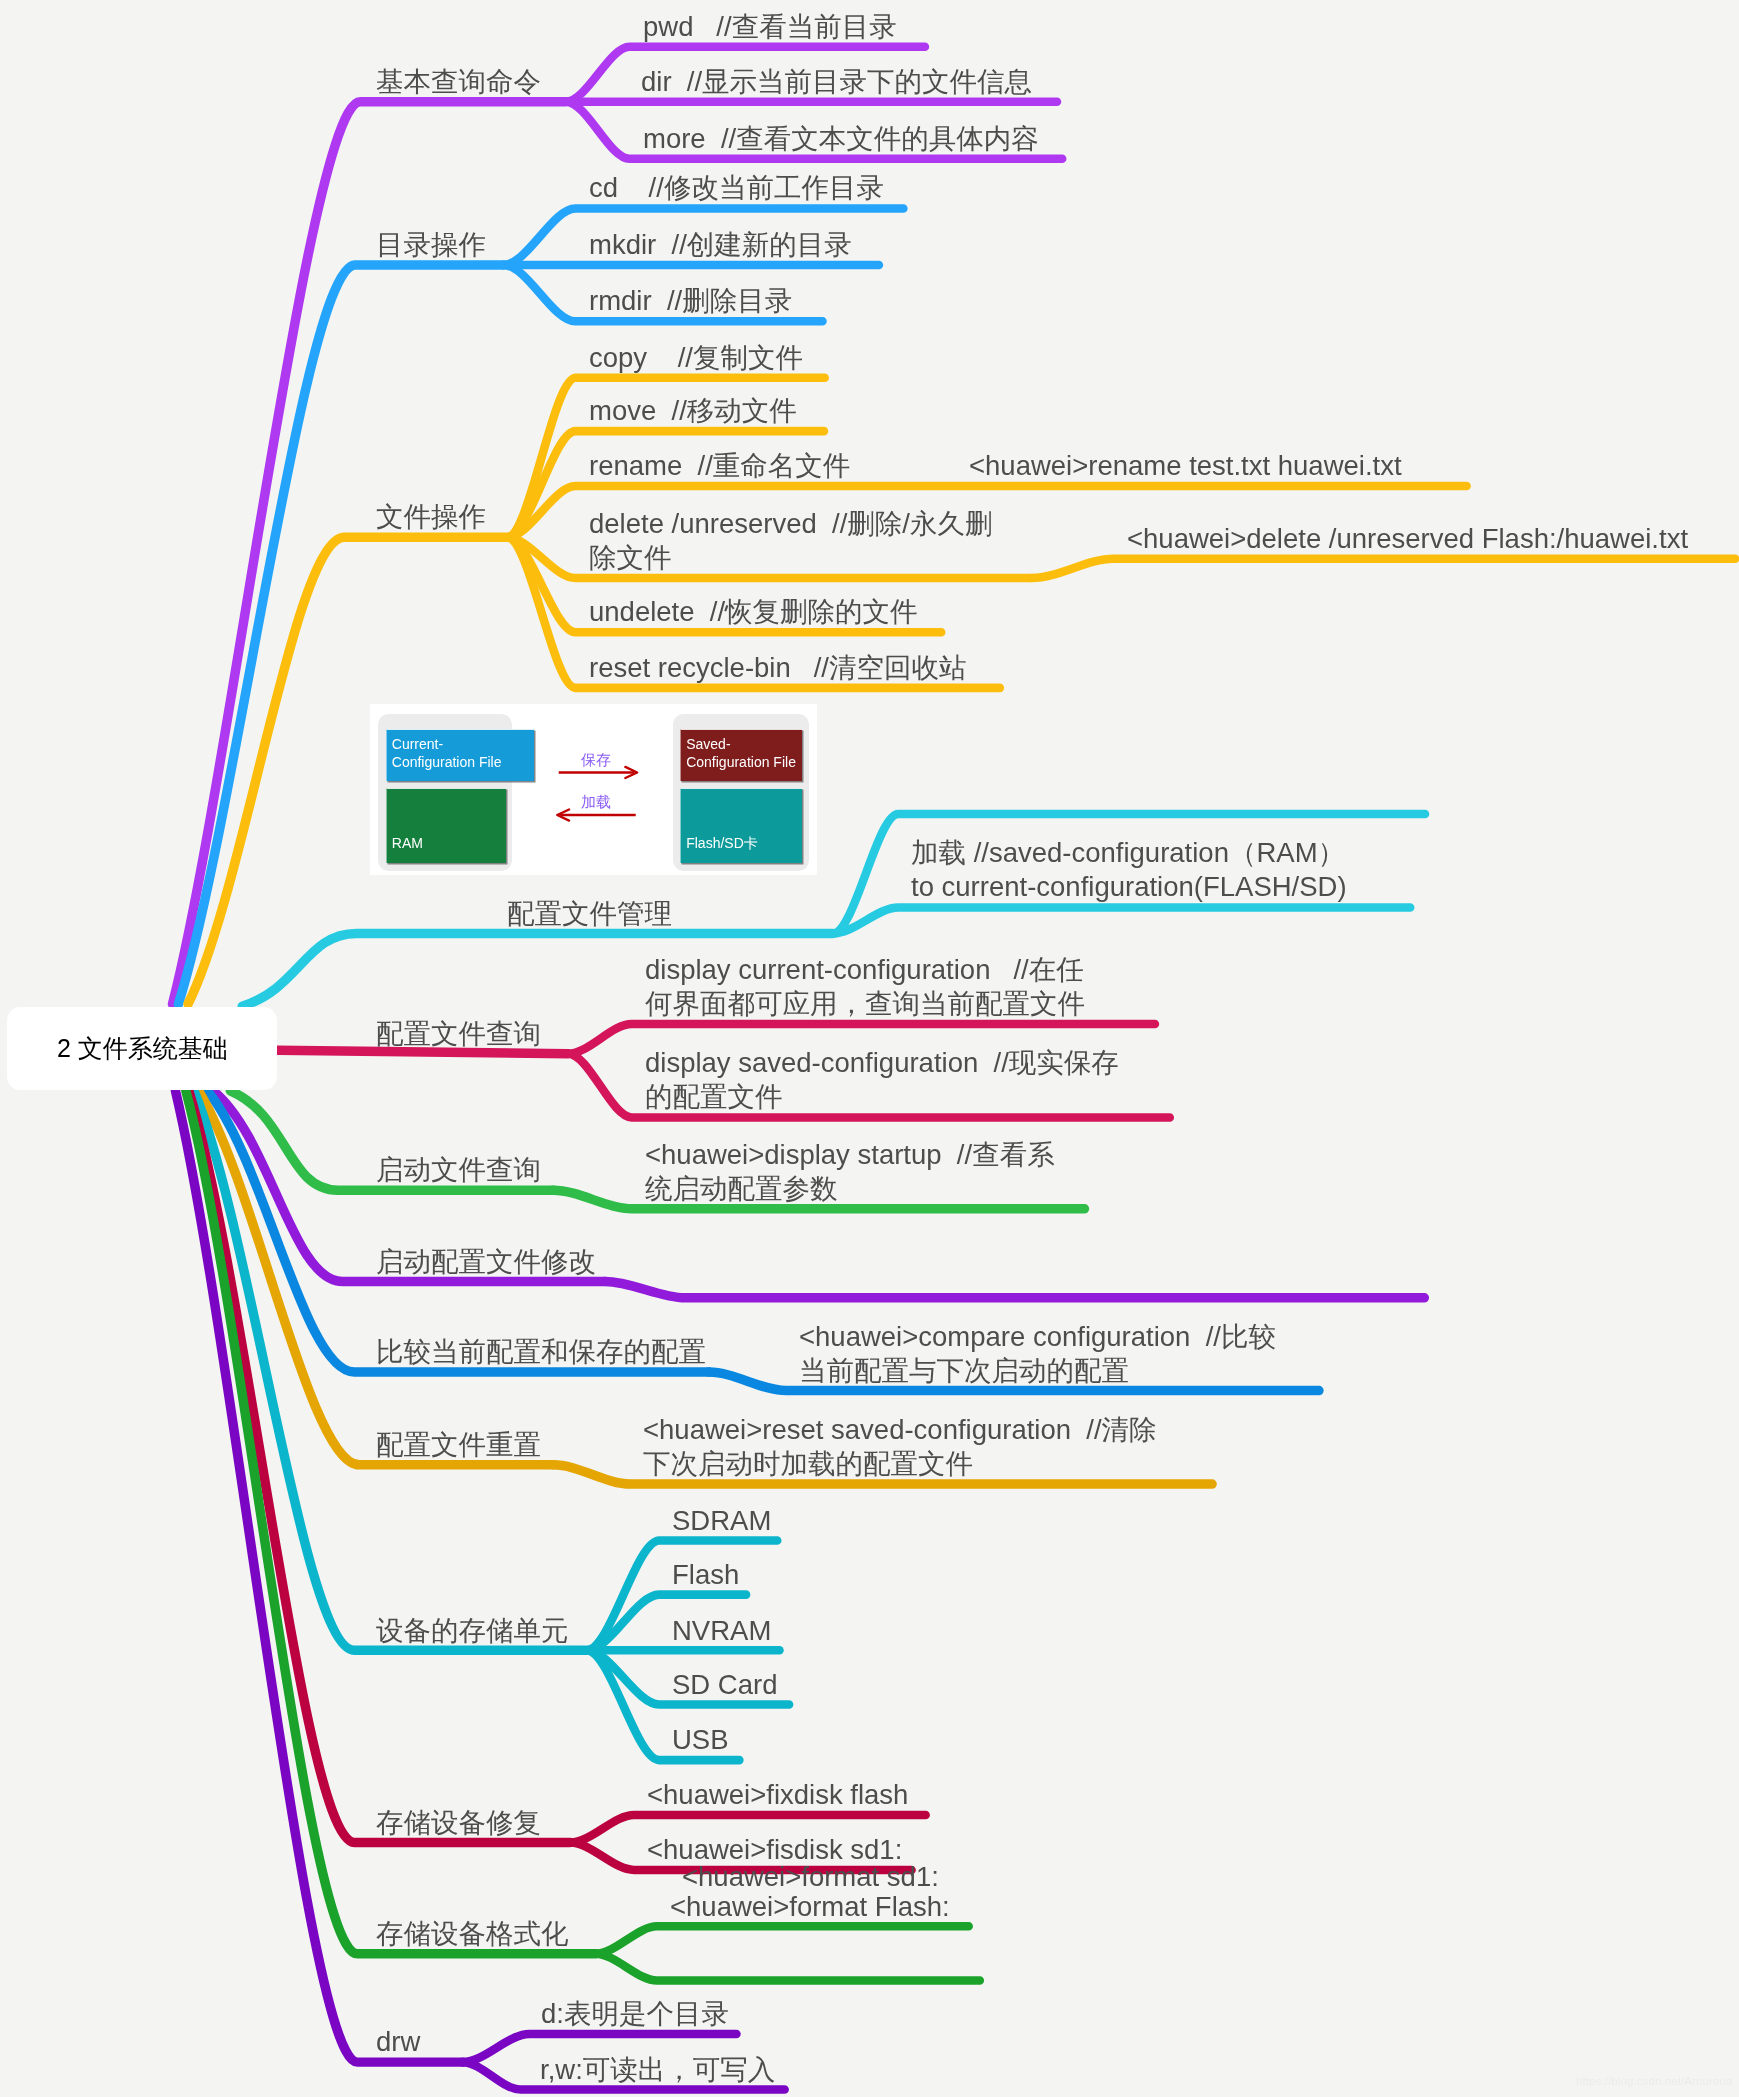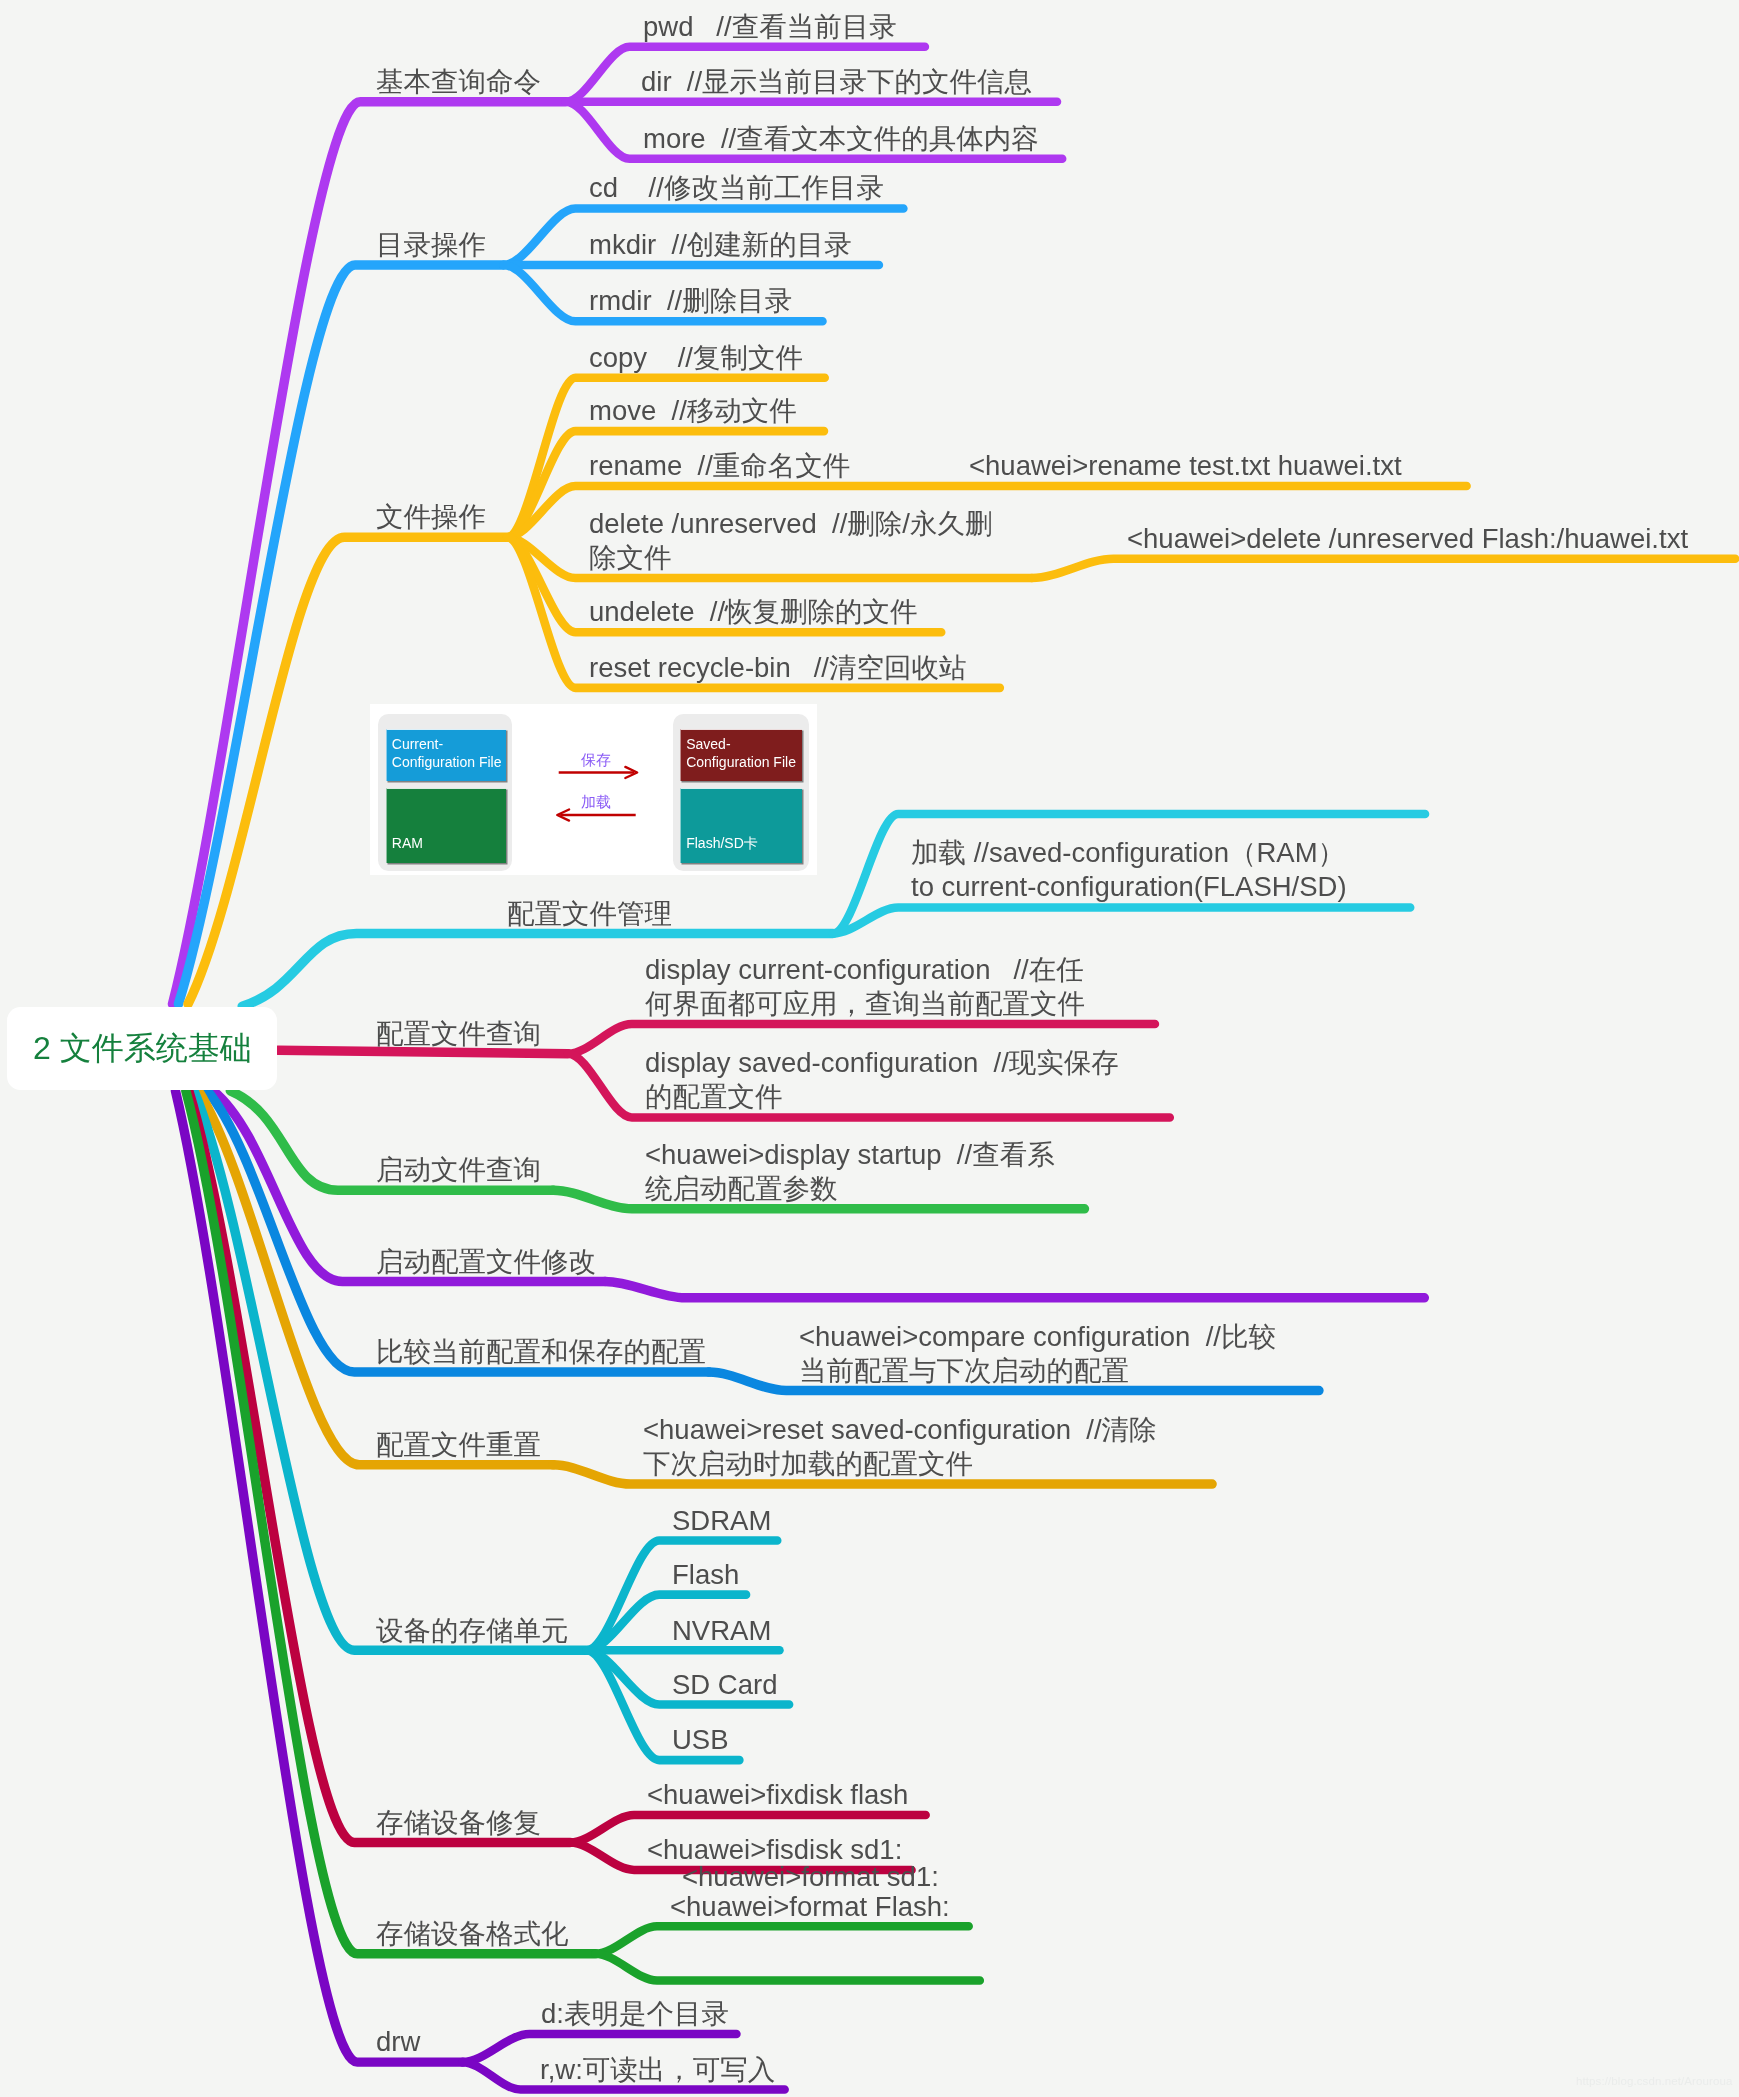--- a/index.html
+++ b/index.html
@@ -2,21 +2,21 @@
 <html style="font-size:12px"><head>
 <meta charset="utf-8">
 <style>
   html,body{margin:0;padding:0;}
   body{width:1740px;height:2097px;overflow:hidden;background:#f4f5f3;
        font-family:"Liberation Sans",sans-serif;}
   #stage{position:relative;width:1740px;height:2097px;background:#f4f5f3;}
   svg#links{position:absolute;left:0;top:0;width:1740px;height:2097px;}
   .node-label{position:absolute;color:#4d4d4d;font-size:27.5px;line-height:34px;white-space:pre;}
   #root-node{position:absolute;background:#fff;border-radius:13.4px;display:flex;align-items:center;justify-content:center;}
-  #root-label{color:#15803d;font-size:32px;white-space:pre;}
+  #root-label{color:#000000;font-size:25px;white-space:pre;}
   #watermark{position:absolute;left:1576px;top:2075px;color:#eaeceb;font-size:11.5px;letter-spacing:0.1px;}
   #inset{position:absolute;background:#fff;}
   #inset .grp{position:absolute;background:#ececec;border-radius:10.4px;}
   #inset .cell{position:absolute;color:#fff;font-size:14px;line-height:18.6px;white-space:pre;
                border-top:1.1px solid rgba(255,255,255,.85);
                border-left:0.7px solid rgba(255,255,255,.5);
                box-shadow:1.5px 1.5px 0 rgba(110,110,110,.85);}
   #inset .cell span{position:absolute;left:5.2px;}
   #inset .arrow-label{position:absolute;color:#8b5cf6;font-size:15px;white-space:pre;}
 </style>
@@ -120,21 +120,21 @@
 <div class="node-label" style="left:670px;top:1890px;">&lt;huawei&gt;format Flash:</div>
 <div class="node-label" style="left:670px;top:1860px;margin-left:12px;">&lt;huawei&gt;format sd1:</div>
 <div class="node-label" style="left:376px;top:2025px;">drw</div>
 <div class="node-label" style="left:541px;top:1997px;">d:表明是个目录</div>
 <div class="node-label" style="left:540px;top:2053px;">r,w:可读出，可写入</div>
 <div id="root-node" style="left:7.4px;top:1007px;width:270px;height:83px;">
   <div id="root-label">2 文件系统基础</div>
 </div>
 <div id="inset" style="left:370px;top:704px;width:447px;height:171px;">
   <div class="grp" style="left:8.2px;top:9.6px;width:134px;height:157px;"></div>
-  <div class="cell" style="left:15.6px;top:25px;width:119px;height:51px;background:#159CD8;">
+  <div class="cell" style="left:15.6px;top:25px;width:119px;height:51px;background:#159CD8;padding-left:28px;">
     <span style="top:4.5px;">Current-
 Configuration File</span>
   </div>
   <div class="cell" style="left:15.6px;top:84px;width:119px;height:74px;background:#15803d;">
     <span style="top:45px;">RAM</span>
   </div>
   <div class="grp" style="left:303px;top:9.6px;width:136px;height:157px;"></div>
   <div class="cell" style="left:310px;top:25px;width:121px;height:51px;background:#7f1d1d;">
     <span style="top:4.5px;">Saved-
 Configuration File</span>

